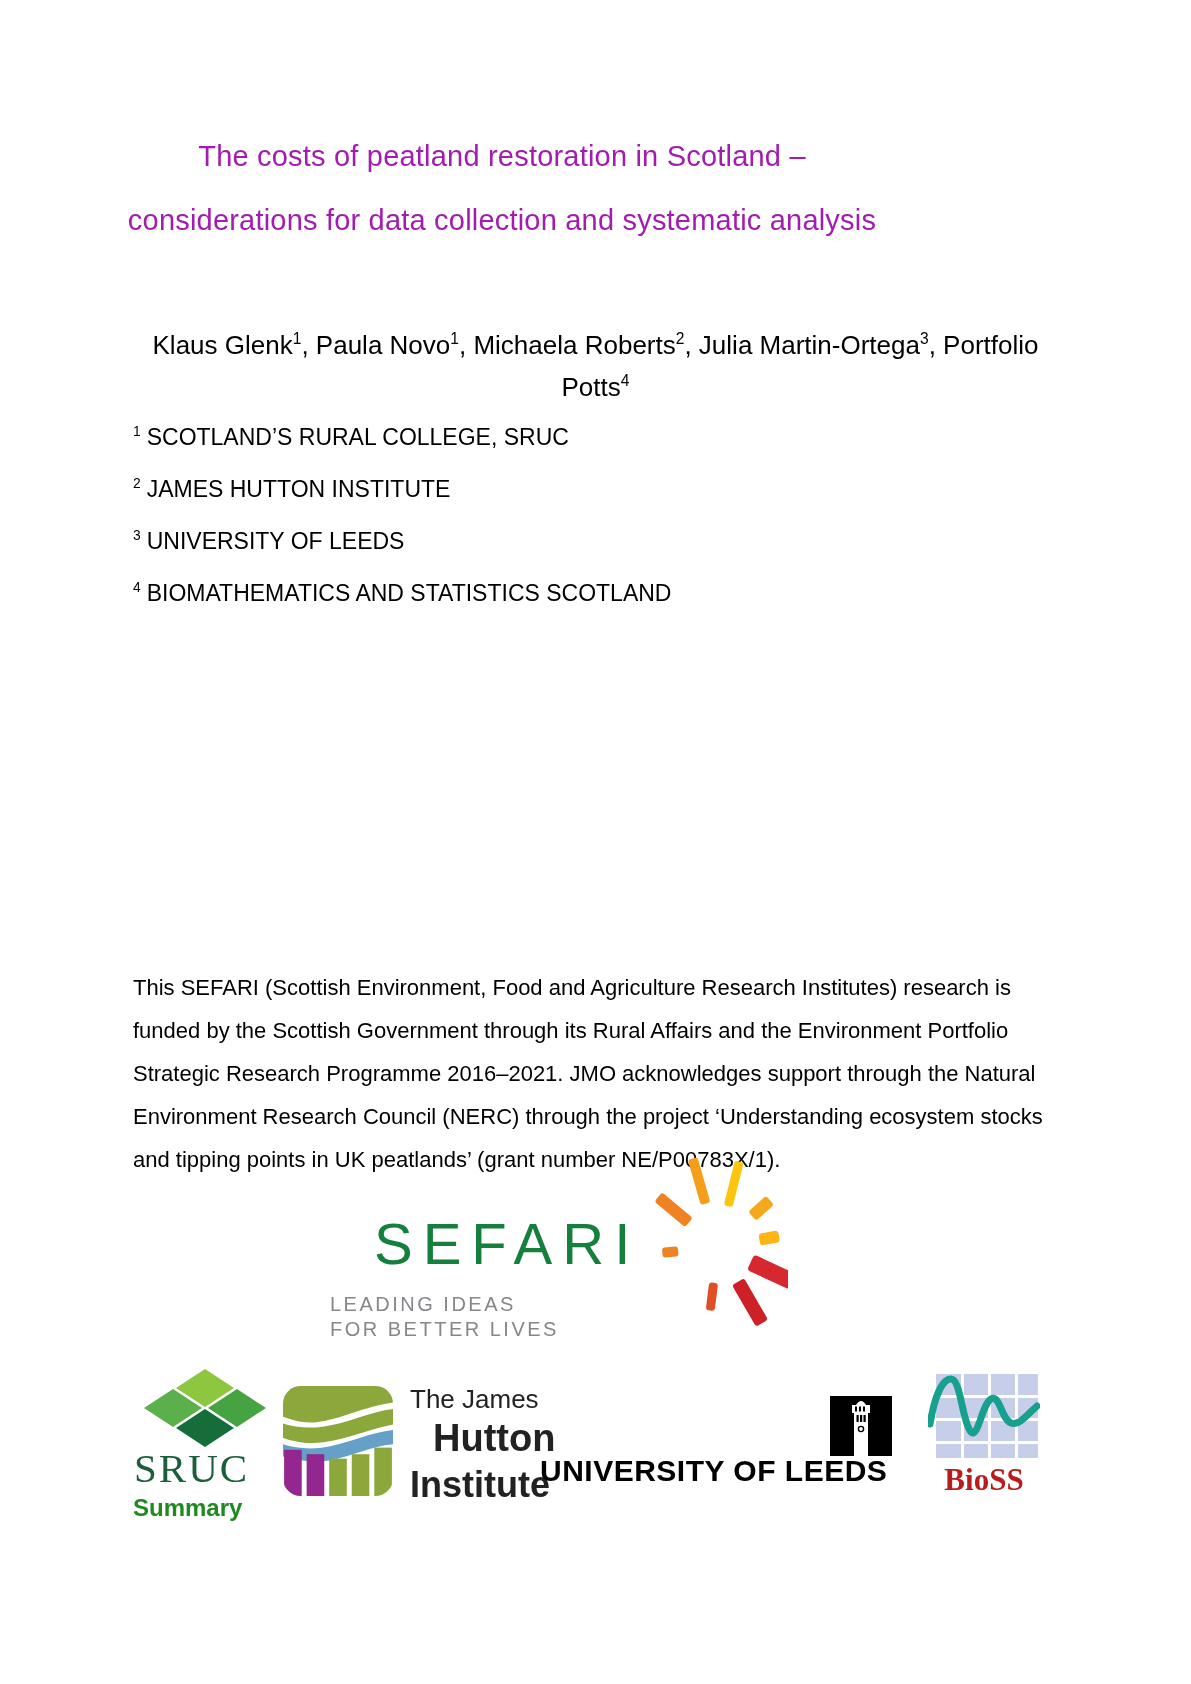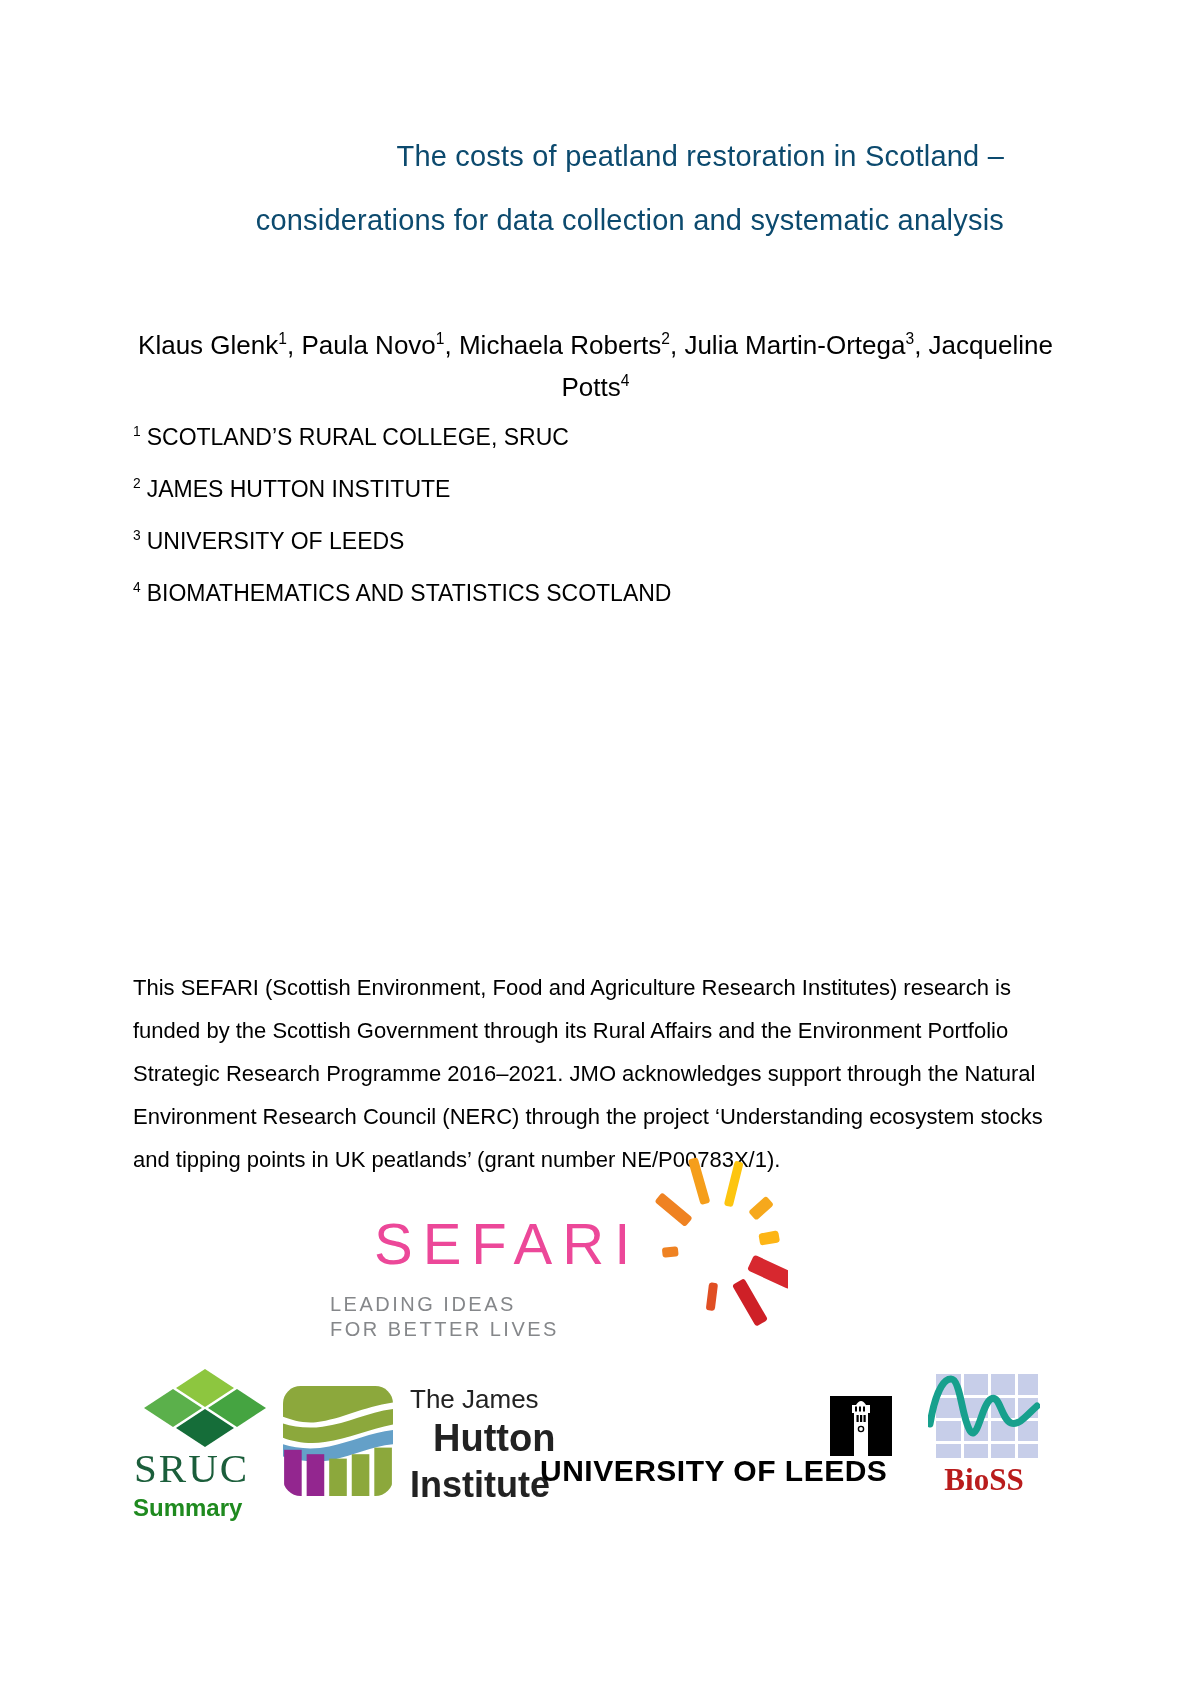--- a/index.html
+++ b/index.html
@@ -3,42 +3,42 @@
 <meta charset="utf-8">
 <style>
   html,body{margin:0;padding:0;background:#ffffff;}
   body{
     width:1191px;height:1684px;position:relative;
     font-family:"Liberation Sans", sans-serif;color:#1a1a1a;overflow:hidden;
   }
   .abs{position:absolute;}
   
   .title-line{
-    left:0;width:1004px;text-align:right;
-    font-size:29px;color:#0c4a6e;letter-spacing:0.2px;
+    left:0;width:1004px;text-align:center;
+    font-size:29px;color:#a21caf;letter-spacing:0.2px;
   }
   
   .authors-line{
     left:0;width:1191px;text-align:center;font-size:26px;color:#000;
   }
   .authors-line sup, .affil sup{font-size:60%;line-height:0;}
   
   .affil{
     left:133px;font-size:23px;color:#000;
   }
   .affil sup{margin-right:6px;}
   
   .funding{
     left:133px;top:966px;width:932px;
     font-size:22px;line-height:43px;color:#000;
   }
   
   .sefari-wordmark{
     left:374px;top:1210px;
-    font-size:58px;letter-spacing:10px;color:#ec4899;font-weight:400;
+    font-size:58px;letter-spacing:10px;color:#15803d;font-weight:400;
   }
   .sefari-tagline{
     left:330px;top:1292px;width:318px;text-align:left;
     font-size:20px;line-height:25px;letter-spacing:2.5px;color:#85878a;
   }
   
   .sruc-text{
     left:134px;top:1444px;font-family:"Liberation Serif", serif;
     font-size:41px;color:#1b5e3b;letter-spacing:2px;
   }
@@ -62,21 +62,21 @@
   .summary-heading{
     left:133px;top:1494px;font-size:24px;font-weight:bold;color:#1f8a1f;
   }
 </style>
 </head>
 <body>
 
 <div class="abs title-line" style="top:140px">The costs of peatland restoration in Scotland –</div>
 <div class="abs title-line" style="top:204px">considerations for data collection and systematic analysis</div>
 
-<div class="abs authors-line" style="top:330px"><span>Klaus Glenk</span><sup>1</sup><span>, Paula Novo</span><sup>1</sup><span>, Michaela Roberts</span><sup>2</sup><span>, Julia Martin-Ortega</span><sup>3</sup><span>, Jacqueline</span></div>
+<div class="abs authors-line" style="top:330px"><span>Klaus Glenk</span><sup>1</sup><span>, Paula Novo</span><sup>1</sup><span>, Michaela Roberts</span><sup>2</sup><span>, Julia Martin-Ortega</span><sup>3</sup><span>, Portfolio</span></div>
 <div class="abs authors-line" style="top:372px"><span>Potts</span><sup>4</sup></div>
 
 <div class="abs affil" style="top:424px">
   <sup>1</sup><span>SCOTLAND’S RURAL COLLEGE, SRUC</span>
 </div>
 <div class="abs affil" style="top:476px">
   <sup>2</sup><span>JAMES HUTTON INSTITUTE</span>
 </div>
 <div class="abs affil" style="top:528px">
   <sup>3</sup><span>UNIVERSITY OF LEEDS</span>

